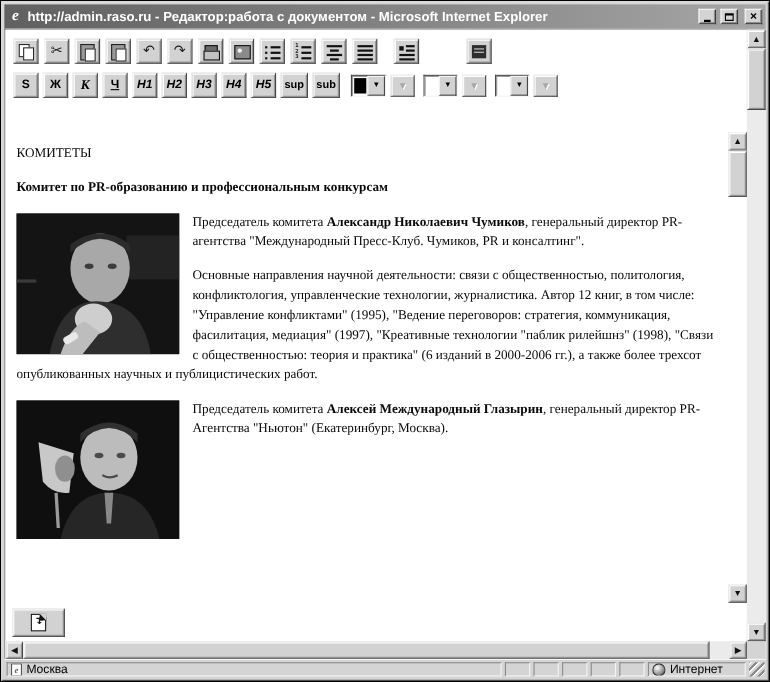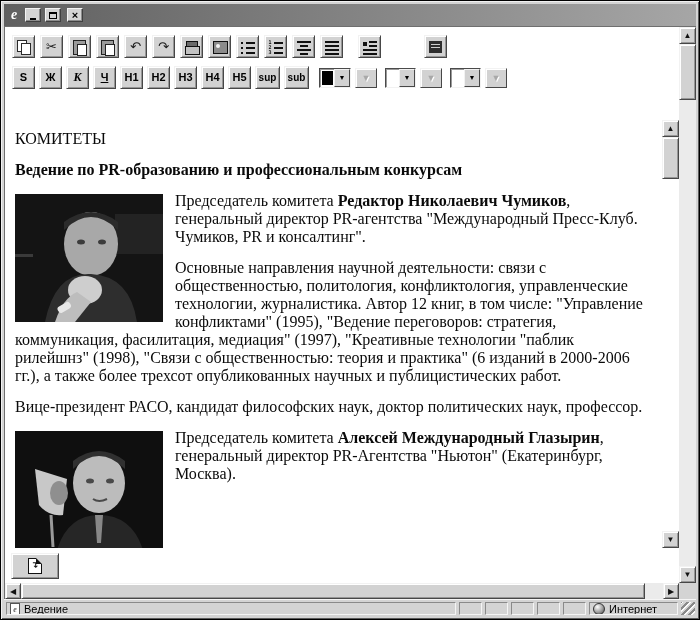--- a/index.html
+++ b/index.html
@@ -30,21 +30,21 @@
   .page{position:absolute;left:0;top:0;right:17px;bottom:16px;background:#fff;overflow:hidden;}
 
   
   .tbtn{width:23px;height:23px;display:flex;align-items:center;justify-content:center;padding:0;
     background:#d2d2d2;border:1px solid;border-color:#f2f2f2 #474747 #474747 #f2f2f2;
     box-shadow:inset 1px 1px 0 #fff,inset -1px -1px 0 #969696;
     font:bold 11px/11px "Liberation Sans",sans-serif;color:#000;}
   .row1{position:absolute;left:7px;top:8px;display:flex;gap:5px;align-items:center;}
   .row2{position:absolute;left:7px;top:39px;display:flex;gap:4px;align-items:center;}
   .sp1{margin-left:10px;} .sp2{margin-left:38px;}
-  .tbtn.h{width:23px;} .tbtn.ss{width:25px;font-size:10px;font-weight:bold;}
+  .tbtn.h{width:23px;font-style:italic;} .tbtn.ss{width:25px;font-size:10px;font-weight:bold;}
   .lbl-i{font-style:italic;font-family:"Liberation Serif",serif;font-size:12px;}
   .lbl-u{text-decoration:underline;}
 
   .ico{position:relative;width:16px;height:16px;display:block;}
   .g{font:13px/16px "DejaVu Sans",sans-serif;color:#1a1a1a;width:16px;height:16px;text-align:center;display:block;}
   
   .ico-copy::before{content:"";position:absolute;left:1px;top:1px;width:8px;height:10px;background:#fff;border:1px solid #2a2a2a;}
   .ico-copy::after{content:"";position:absolute;left:5px;top:4px;width:8px;height:10px;background:#fff;border:1px solid #2a2a2a;}
   
   .ico-paste::before{content:"";position:absolute;left:1px;top:1px;width:11px;height:13px;background:#9a9a9a;border:1px solid #222;}
@@ -87,21 +87,21 @@
   .combo .field{width:13px;}
   .combo .drop{width:16px;background:#d2d2d2;border:1px solid;border-color:#f2f2f2 #474747 #474747 #f2f2f2;
     display:flex;align-items:center;justify-content:center;font-size:7px;color:#000;padding:0;}
   .dis{width:22px;height:20px;background:#d2d2d2;border:1px solid;border-color:#f2f2f2 #474747 #474747 #f2f2f2;
     box-shadow:inset 1px 1px 0 #fff;display:flex;align-items:center;justify-content:center;
     font-size:9px;color:#a8a8a8;text-shadow:1px 1px 0 #fff;padding:0;}
 
   
   .editor{position:absolute;left:2px;top:93px;width:672px;height:428px;background:#fff;}
   .editor-content{position:absolute;left:0;top:0;right:17px;bottom:0;overflow:hidden;
-    padding:10px 12px 0 8px;font-family:"Liberation Serif",serif;font-size:16px;line-height:18px;color:#0a0a0a;}
+    padding:10px 12px 0 8px;font-family:"Liberation Serif",serif;font-size:12px;line-height:18px;color:#0a0a0a;}
   .editor-content p{margin:0 0 13px 0;}
   .sec-title{font-weight:bold;}
   .photo{float:left;margin:2px 12px 6px 0;background:#111;font-size:0;}
   .photo svg{display:block;}
 
   
   .sb-btn{position:absolute;width:17px;height:17px;background:#d2d2d2;
     border:1px solid;border-color:#f2f2f2 #474747 #474747 #f2f2f2;box-shadow:inset 1px 1px 0 #fff,inset -1px -1px 0 #969696;
     display:flex;align-items:center;justify-content:center;font-size:8px;color:#111;padding:0;}
   .sb-thumb{position:absolute;background:#d2d2d2;
@@ -148,20 +148,21 @@
   .globe{width:12px;height:12px;border-radius:50%;flex:0 0 auto;
     background:radial-gradient(circle at 35% 30%,#ffffff,#9d9d9d 55%,#3f3f3f);border:1px solid #333;}
 </style>
 </head>
 <body>
 
 <div class="window">
 
   <div class="titlebar">
     <span class="ie-logo">e</span>
+    <span class="title-text">http://admin.raso.ru - Редактор:работа с документом - Microsoft Internet Explorer</span>
     <button class="winbtn">
         <span class="glyph-min"></span>
       </button>
     <button class="winbtn">
         <span class="glyph-max"></span>
       </button>
     <button class="winbtn close">×</button>
   </div>
 
   <div class="viewport">
@@ -237,40 +238,39 @@
         <span class="combo" style="margin-left:4px;">
           <span class="field"></span>
           <button class="drop">▼</button>
         </span>
         <button class="dis">▼</button>
       </div>
 
       <div class="editor">
         <div class="editor-content">
           <p>КОМИТЕТЫ</p>
-          <p class="sec-title">Ведение по PR-образованию и профессиональным конкурсам</p>
+          <p class="sec-title">Комитет по PR-образованию и профессиональным конкурсам</p>
 
           <div class="photo">
             <svg width="148" height="128" viewBox="0 0 148 128" xmlns="http://www.w3.org/2000/svg">
               <rect width="148" height="128" fill="#141414"></rect>
               <rect x="100" y="20" width="48" height="40" fill="#232323"></rect>
               <ellipse cx="76" cy="50" rx="27" ry="32" fill="#a8a8a8"></ellipse>
               <path d="M49 36 Q76 10 103 36 L103 28 Q76 8 49 28 Z" fill="#2b2b2b"></path>
               <ellipse cx="66" cy="48" rx="4" ry="2.5" fill="#3c3c3c"></ellipse>
               <ellipse cx="87" cy="48" rx="4" ry="2.5" fill="#3c3c3c"></ellipse>
               <path d="M30 128 Q40 78 76 80 Q115 82 122 128 Z" fill="#2e2e2e"></path>
               <ellipse cx="70" cy="96" rx="17" ry="14" fill="#cecece"></ellipse>
               <path d="M40 128 Q48 104 62 98 L76 108 L60 128 Z" fill="#bdbdbd"></path>
               <rect x="42" y="110" width="14" height="7" rx="3" fill="#e8e8e8" transform="rotate(-30 49 113)"></rect>
               <rect x="0" y="60" width="18" height="3" fill="#3a3a3a"></rect>
             </svg>
           </div>
-          <p><span>Председатель комитета </span><b>Редактор Николаевич Чумиков</b><span>, генеральный директор PR-агентства "Международный Пресс-Клуб. Чумиков, PR и консалтинг".</span></p>
+          <p><span>Председатель комитета </span><b>Александр Николаевич Чумиков</b><span>, генеральный директор PR-агентства "Международный Пресс-Клуб. Чумиков, PR и консалтинг".</span></p>
           <p>Основные направления научной деятельности: связи с общественностью, политология, конфликтология, управленческие технологии, журналистика. Автор 12 книг, в том числе: "Управление конфликтами" (1995), "Ведение переговоров: стратегия, коммуникация, фасилитация, медиация" (1997), "Креативные технологии "паблик рилейшнз" (1998), "Связи с общественностью: теория и практика" (6 изданий в 2000-2006 гг.), а также более трехсот опубликованных научных и публицистических работ.</p>
-          <p>Вице-президент РАСО, кандидат философских наук, доктор политических наук, профессор.</p>
 
           <div class="photo">
             <svg width="148" height="126" viewBox="0 0 148 126" xmlns="http://www.w3.org/2000/svg">
               <rect width="148" height="126" fill="#0f0f0f"></rect>
               <ellipse cx="84" cy="52" rx="26" ry="30" fill="#bcbcbc"></ellipse>
               <path d="M58 38 Q84 12 110 38 L110 30 Q84 10 58 30 Z" fill="#303030"></path>
               <ellipse cx="75" cy="50" rx="4" ry="2.5" fill="#4a4a4a"></ellipse>
               <ellipse cx="95" cy="50" rx="4" ry="2.5" fill="#4a4a4a"></ellipse>
               <path d="M78 68 Q84 72 92 68" stroke="#4a4a4a" stroke-width="2" fill="none"></path>
               <path d="M40 126 Q50 84 84 84 Q120 84 130 126 Z" fill="#262626"></path>
@@ -305,21 +305,21 @@
       <button class="sb-btn left">◀</button>
       <div class="sb-thumb thumb"></div>
       <button class="sb-btn right">▶</button>
     </div>
     <div class="corner"></div>
   </div>
 
   <div class="statusbar">
     <div class="pane pane-status">
       <span class="ie-doc">e</span>
-      <span>Ведение</span>
+      <span>Москва</span>
     </div>
     <div class="pane pane-mini"></div>
     <div class="pane pane-mini"></div>
     <div class="pane pane-mini"></div>
     <div class="pane pane-mini"></div>
     <div class="pane pane-mini"></div>
     <div class="pane pane-zone">
       <span class="globe"></span>
       <span>Интернет</span>
     </div>

